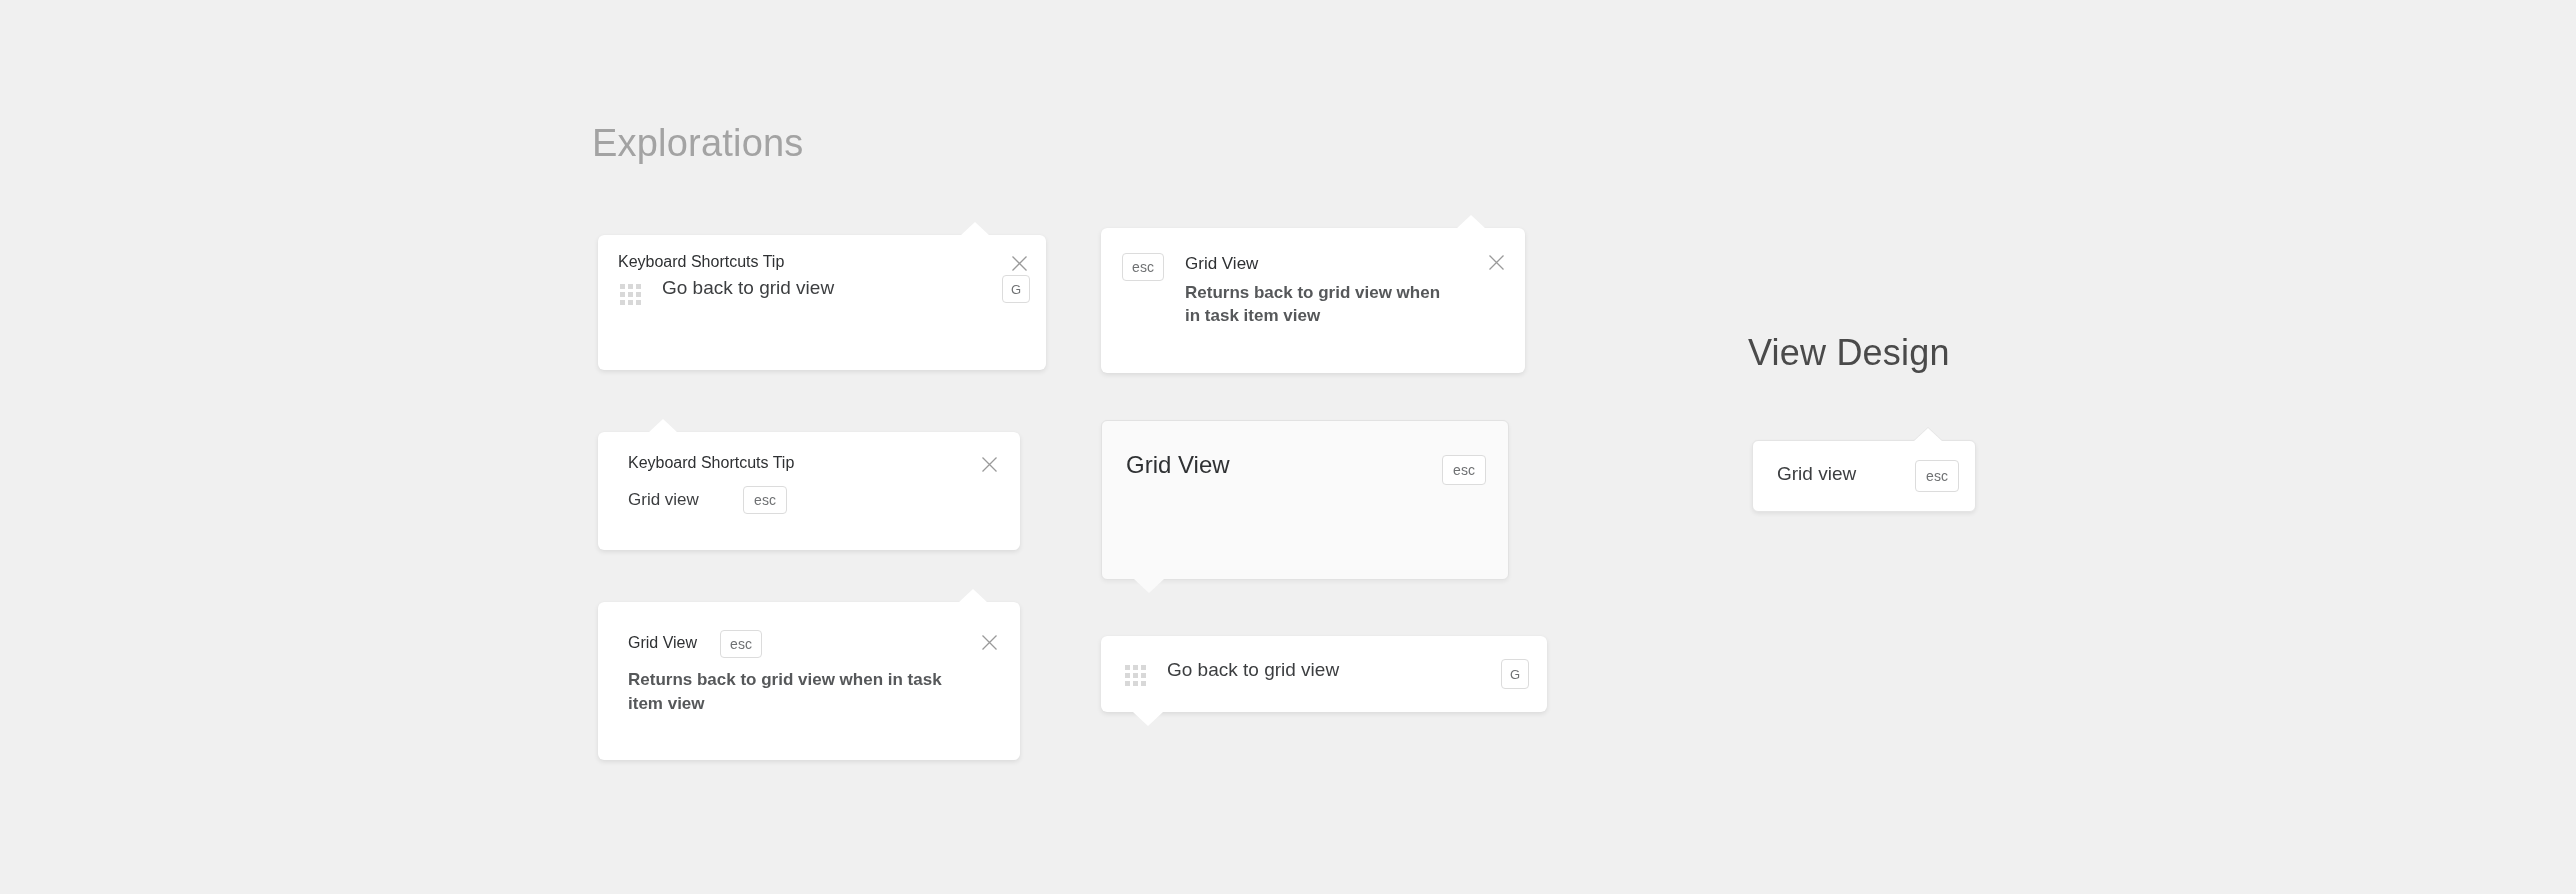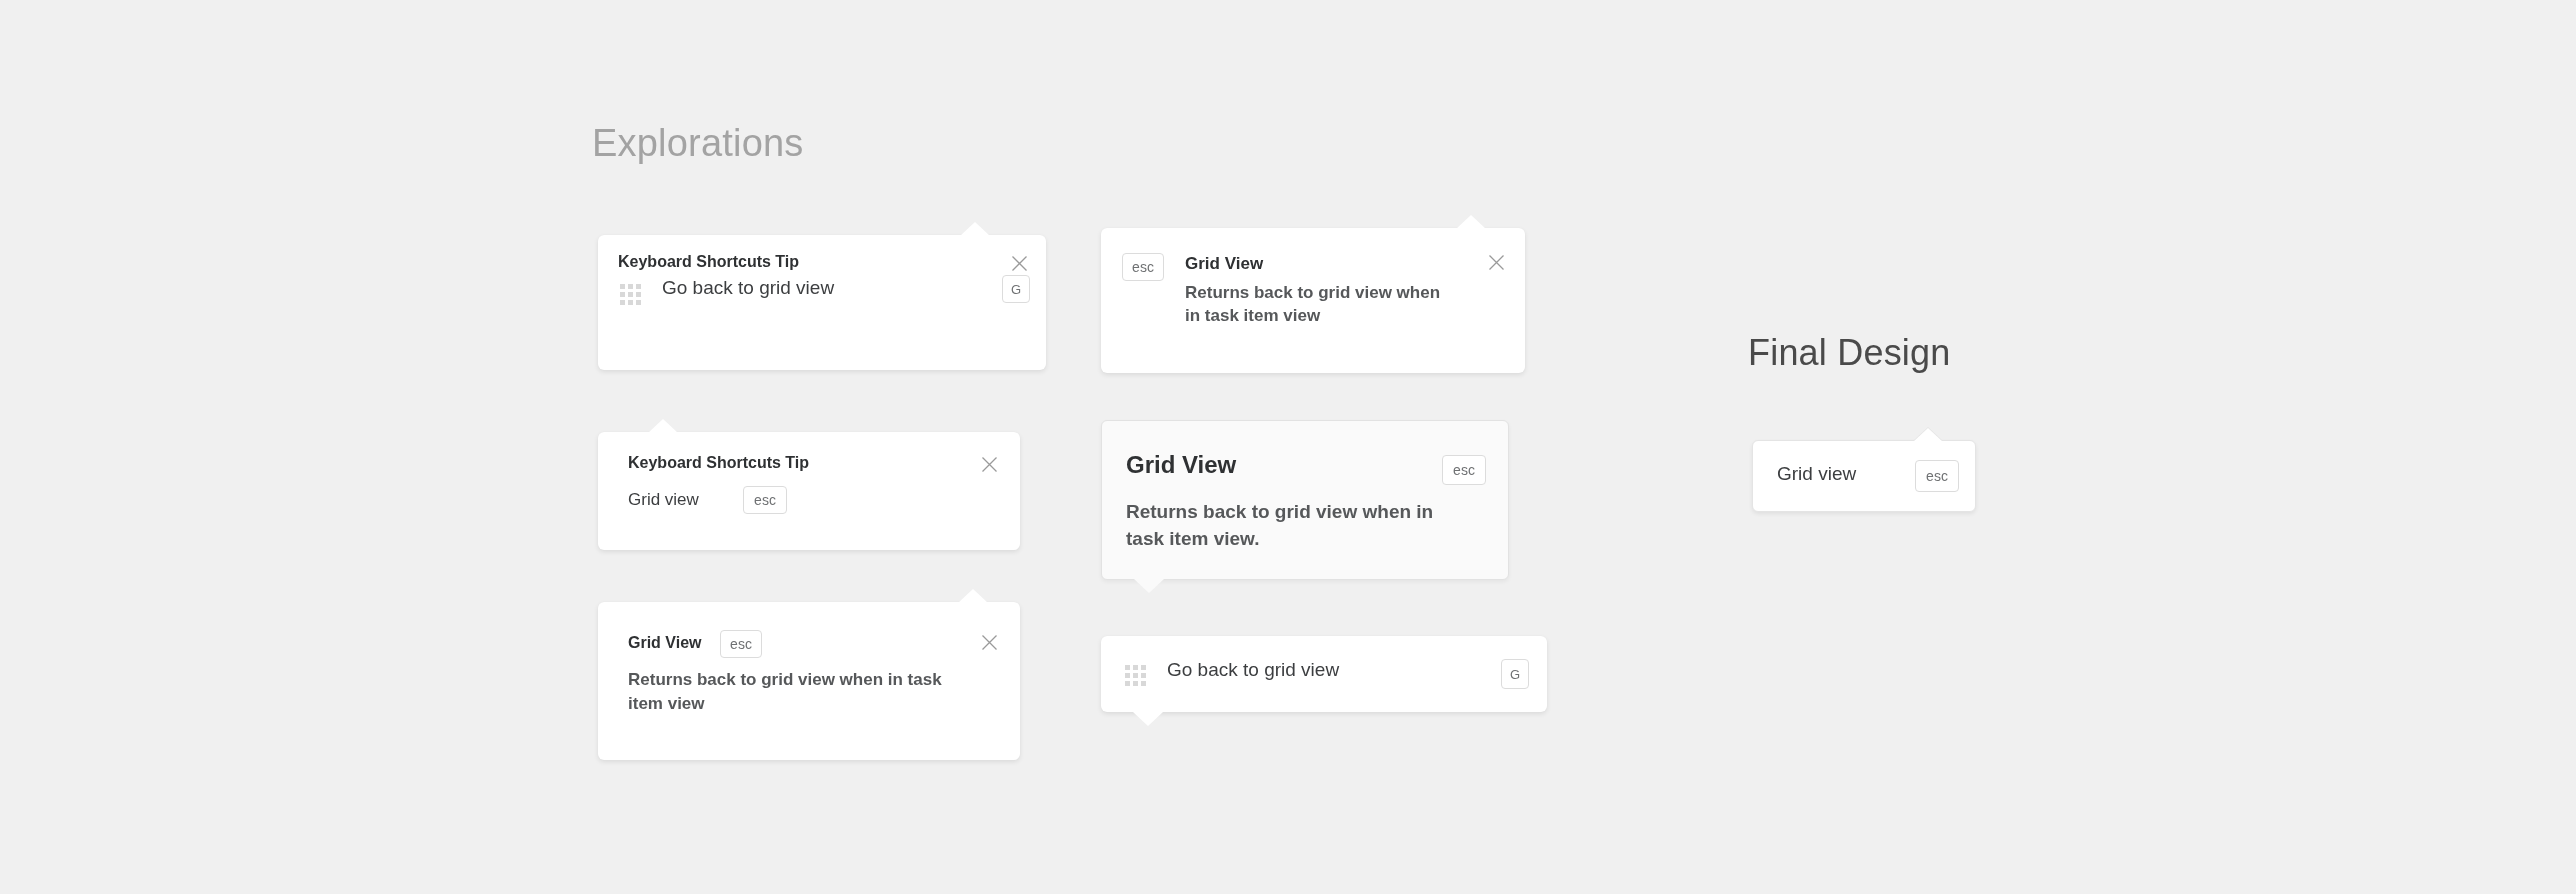--- a/index.html
+++ b/index.html
@@ -84,21 +84,21 @@
   }
   .notch-up-outline {
     border-left: 15px solid transparent;
     border-right: 15px solid transparent;
     border-bottom: 14px solid #ffffff;
     filter: drop-shadow(0 -1px 0 #e4e4e4);
   }
 
   
   .card-title {
-    font-weight: bold;
+    font-weight: normal;
     color: #2f3133;
     white-space: nowrap;
   }
   .card-desc {
     color: #56585a;
     font-weight: 700;
   }
   .row-label {
     color: #3c3e40;
     font-weight: 400;
@@ -193,21 +193,21 @@
   #final-card .row-label { position: absolute; left: 24px; top: 22px; font-size: 19px; }
   #final-card .keycap { position: absolute; right: 16px; top: 19px; width: 44px; height: 32px; font-size: 14px; }
 </style>
 </head>
 <body>
 
 <div class="canvas">
 
   <div class="section-heading heading-explorations">Explorations</div>
 
-  <div class="section-heading heading-final">Final Design</div>
+  <div class="section-heading heading-final">View Design</div>
 
   <div class="card shadowed" id="card1">
     <span class="notch notch-up"></span>
     <div class="card-title">Keyboard Shortcuts Tip</div>
     <span class="close-icon">
       <svg width="17" height="17" viewBox="0 0 17 17">
         <path d="M1.5 1.5 L15.5 15.5 M15.5 1.5 L1.5 15.5" stroke="#9a9a9a" stroke-width="1.3" fill="none"></path>
       </svg>
     </span>
     <span class="grid-icon">
@@ -246,21 +246,20 @@
       </svg>
     </span>
     <div class="row-label">Grid view</div>
     <span class="keycap">esc</span>
   </div>
 
   <div class="card bordered" id="card4">
     <span class="notch notch-down-gray"></span>
     <div class="card-title">Grid View</div>
     <span class="keycap">esc</span>
-    <div class="card-desc">Returns back to grid view when in task item view.</div>
   </div>
 
   <div class="card shadowed" id="card5">
     <span class="notch notch-up"></span>
     <div class="card-title">Grid View</div>
     <span class="keycap">esc</span>
     <span class="close-icon">
       <svg width="17" height="17" viewBox="0 0 17 17">
         <path d="M1.5 1.5 L15.5 15.5 M15.5 1.5 L1.5 15.5" stroke="#9a9a9a" stroke-width="1.3" fill="none"></path>
       </svg>

